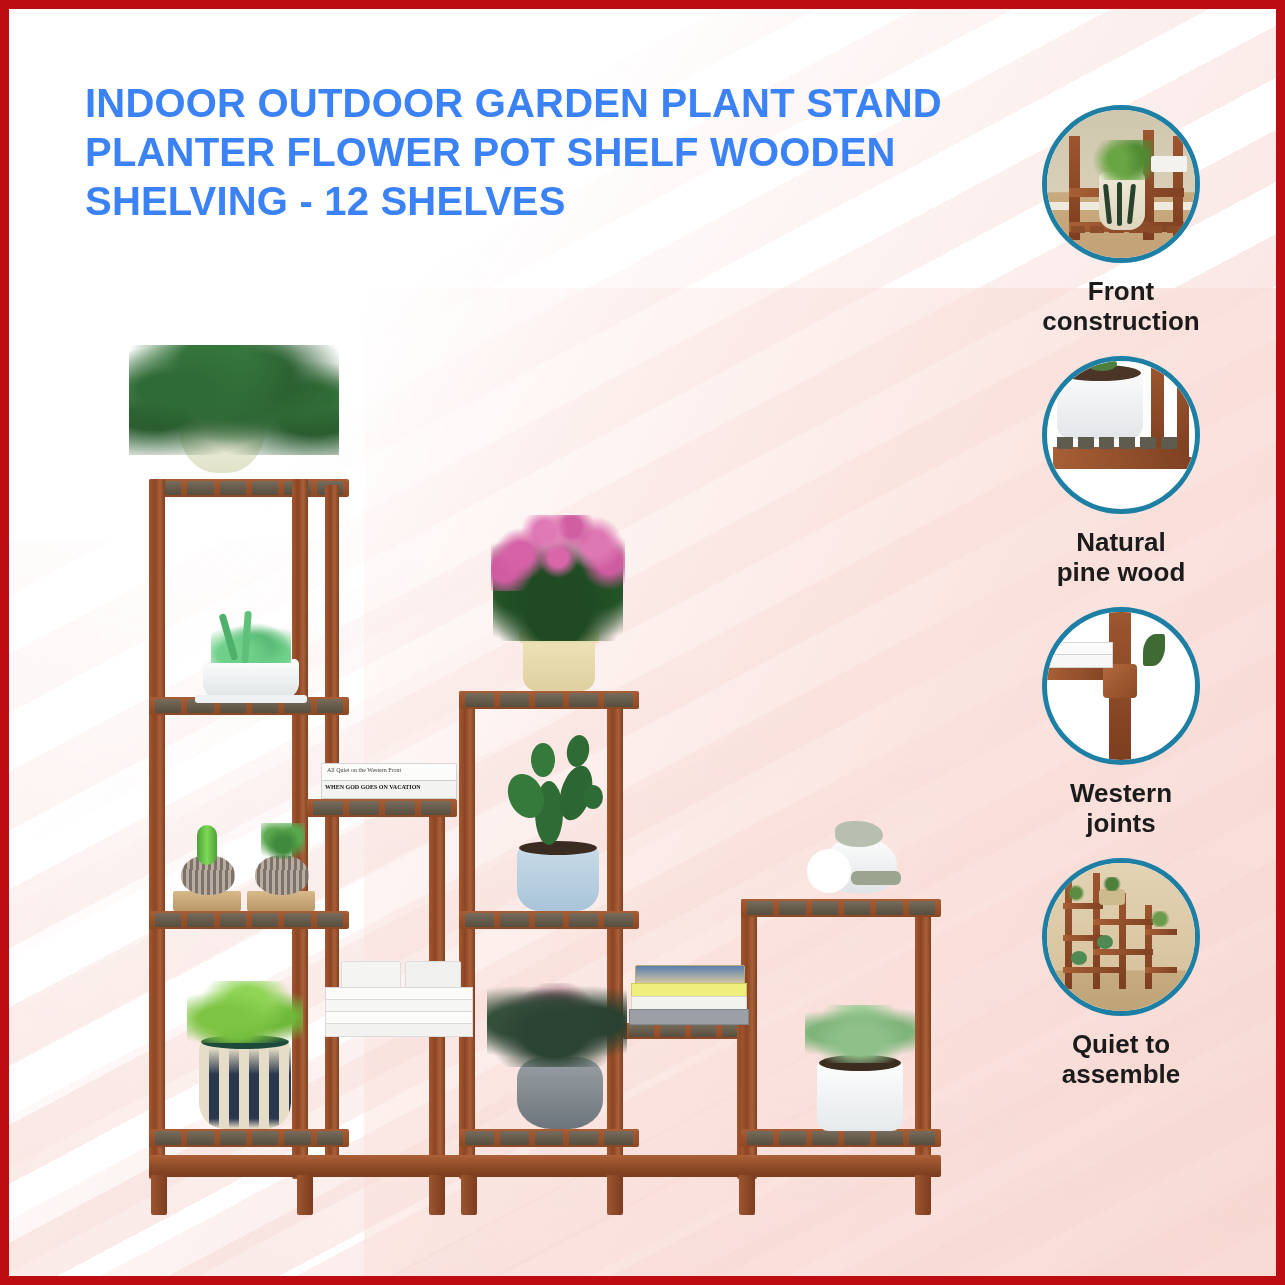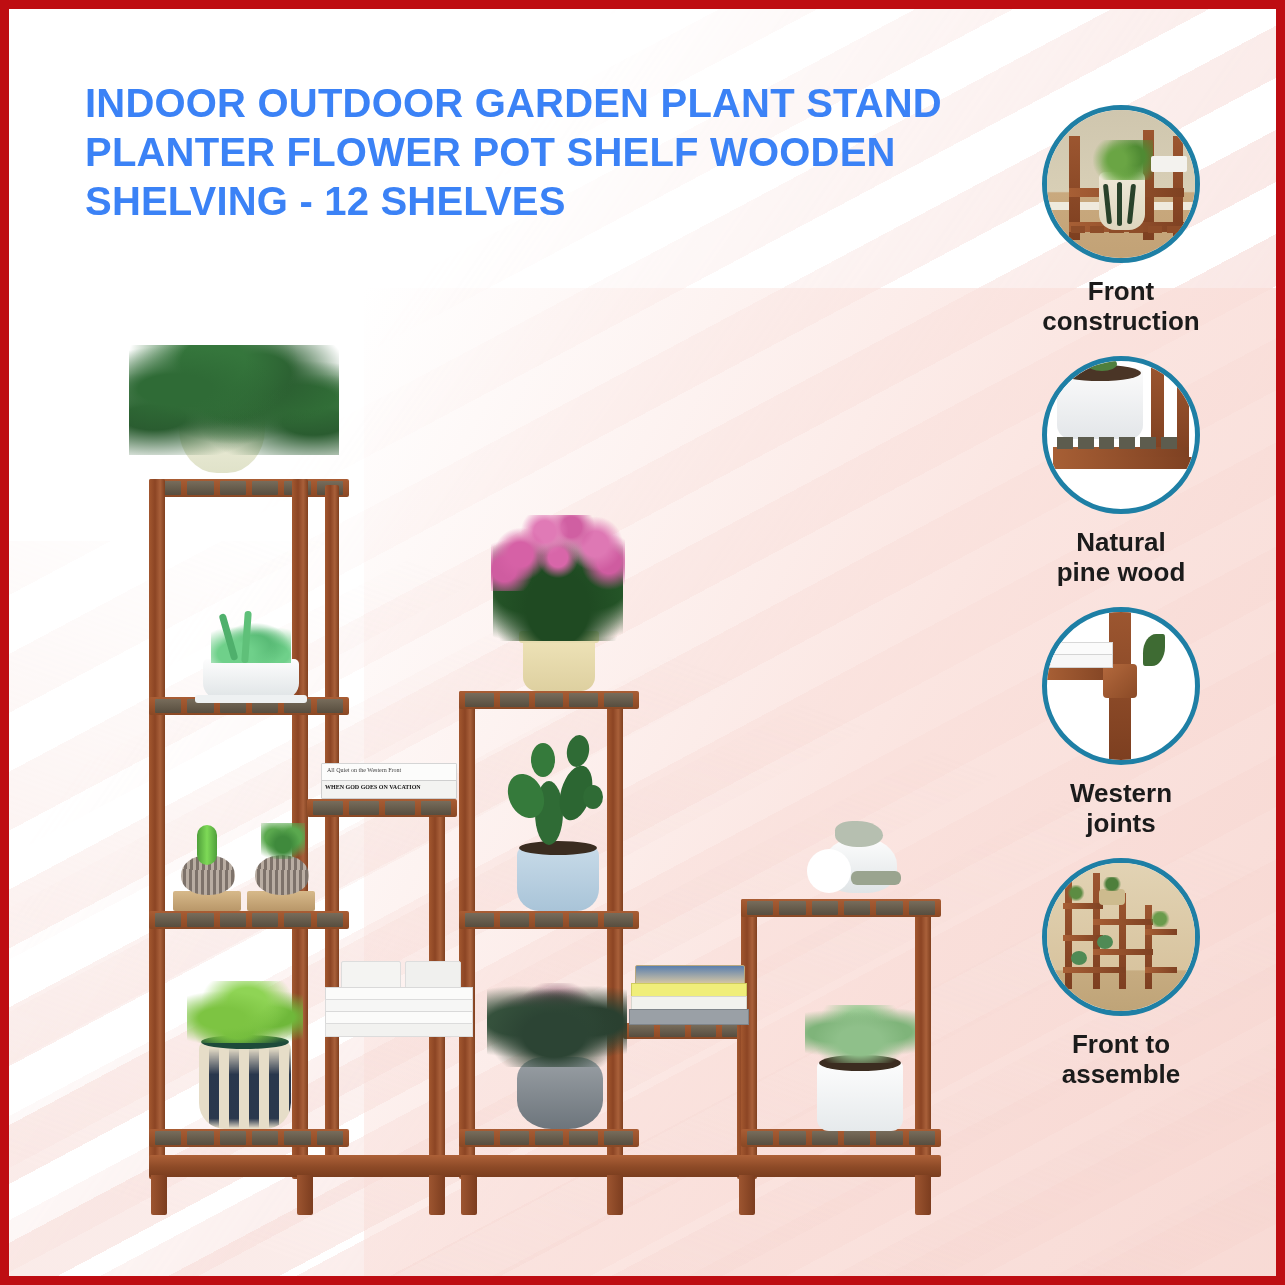--- a/index.html
+++ b/index.html
@@ -180,21 +180,21 @@
         <div class="wd2" style="left:46px;top:86px;width:60px;height:6px"></div>
         <div class="wd2" style="left:98px;top:66px;width:32px;height:6px"></div>
         <div class="wd2" style="left:98px;top:104px;width:32px;height:6px"></div>
         <div style="position:absolute;left:52px;top:26px;width:26px;height:16px;background:#cdbb8e;border-radius:4px"></div>
         <div style="position:absolute;left:54px;top:14px;width:22px;height:14px;background:radial-gradient(circle,#4e7f3b 0 45%,rgba(78,127,59,0) 70%)"></div>
         <div style="position:absolute;left:20px;top:22px;width:18px;height:16px;background:radial-gradient(circle,#5c8c42 0 45%,rgba(92,140,66,0) 72%)"></div>
         <div style="position:absolute;left:102px;top:48px;width:22px;height:16px;background:radial-gradient(circle,#6a9b4c 0 45%,rgba(106,155,76,0) 72%)"></div>
         <div style="position:absolute;left:50px;top:72px;width:16px;height:14px;background:#4f8a55;border-radius:50%"></div>
         <div style="position:absolute;left:24px;top:88px;width:16px;height:14px;background:#4f8a55;border-radius:50%"></div>
       </div>
-      <div class="cap">Front to
+      <div class="cap">Quiet to
 assemble</div>
     </div>
   </div>
 
   <div class="product">
 
     <div class="shelf" style="left:20px;top:150px;width:200px;height:18px">
       <div class="frame"></div>
       <div class="slats">
           <i></i>

